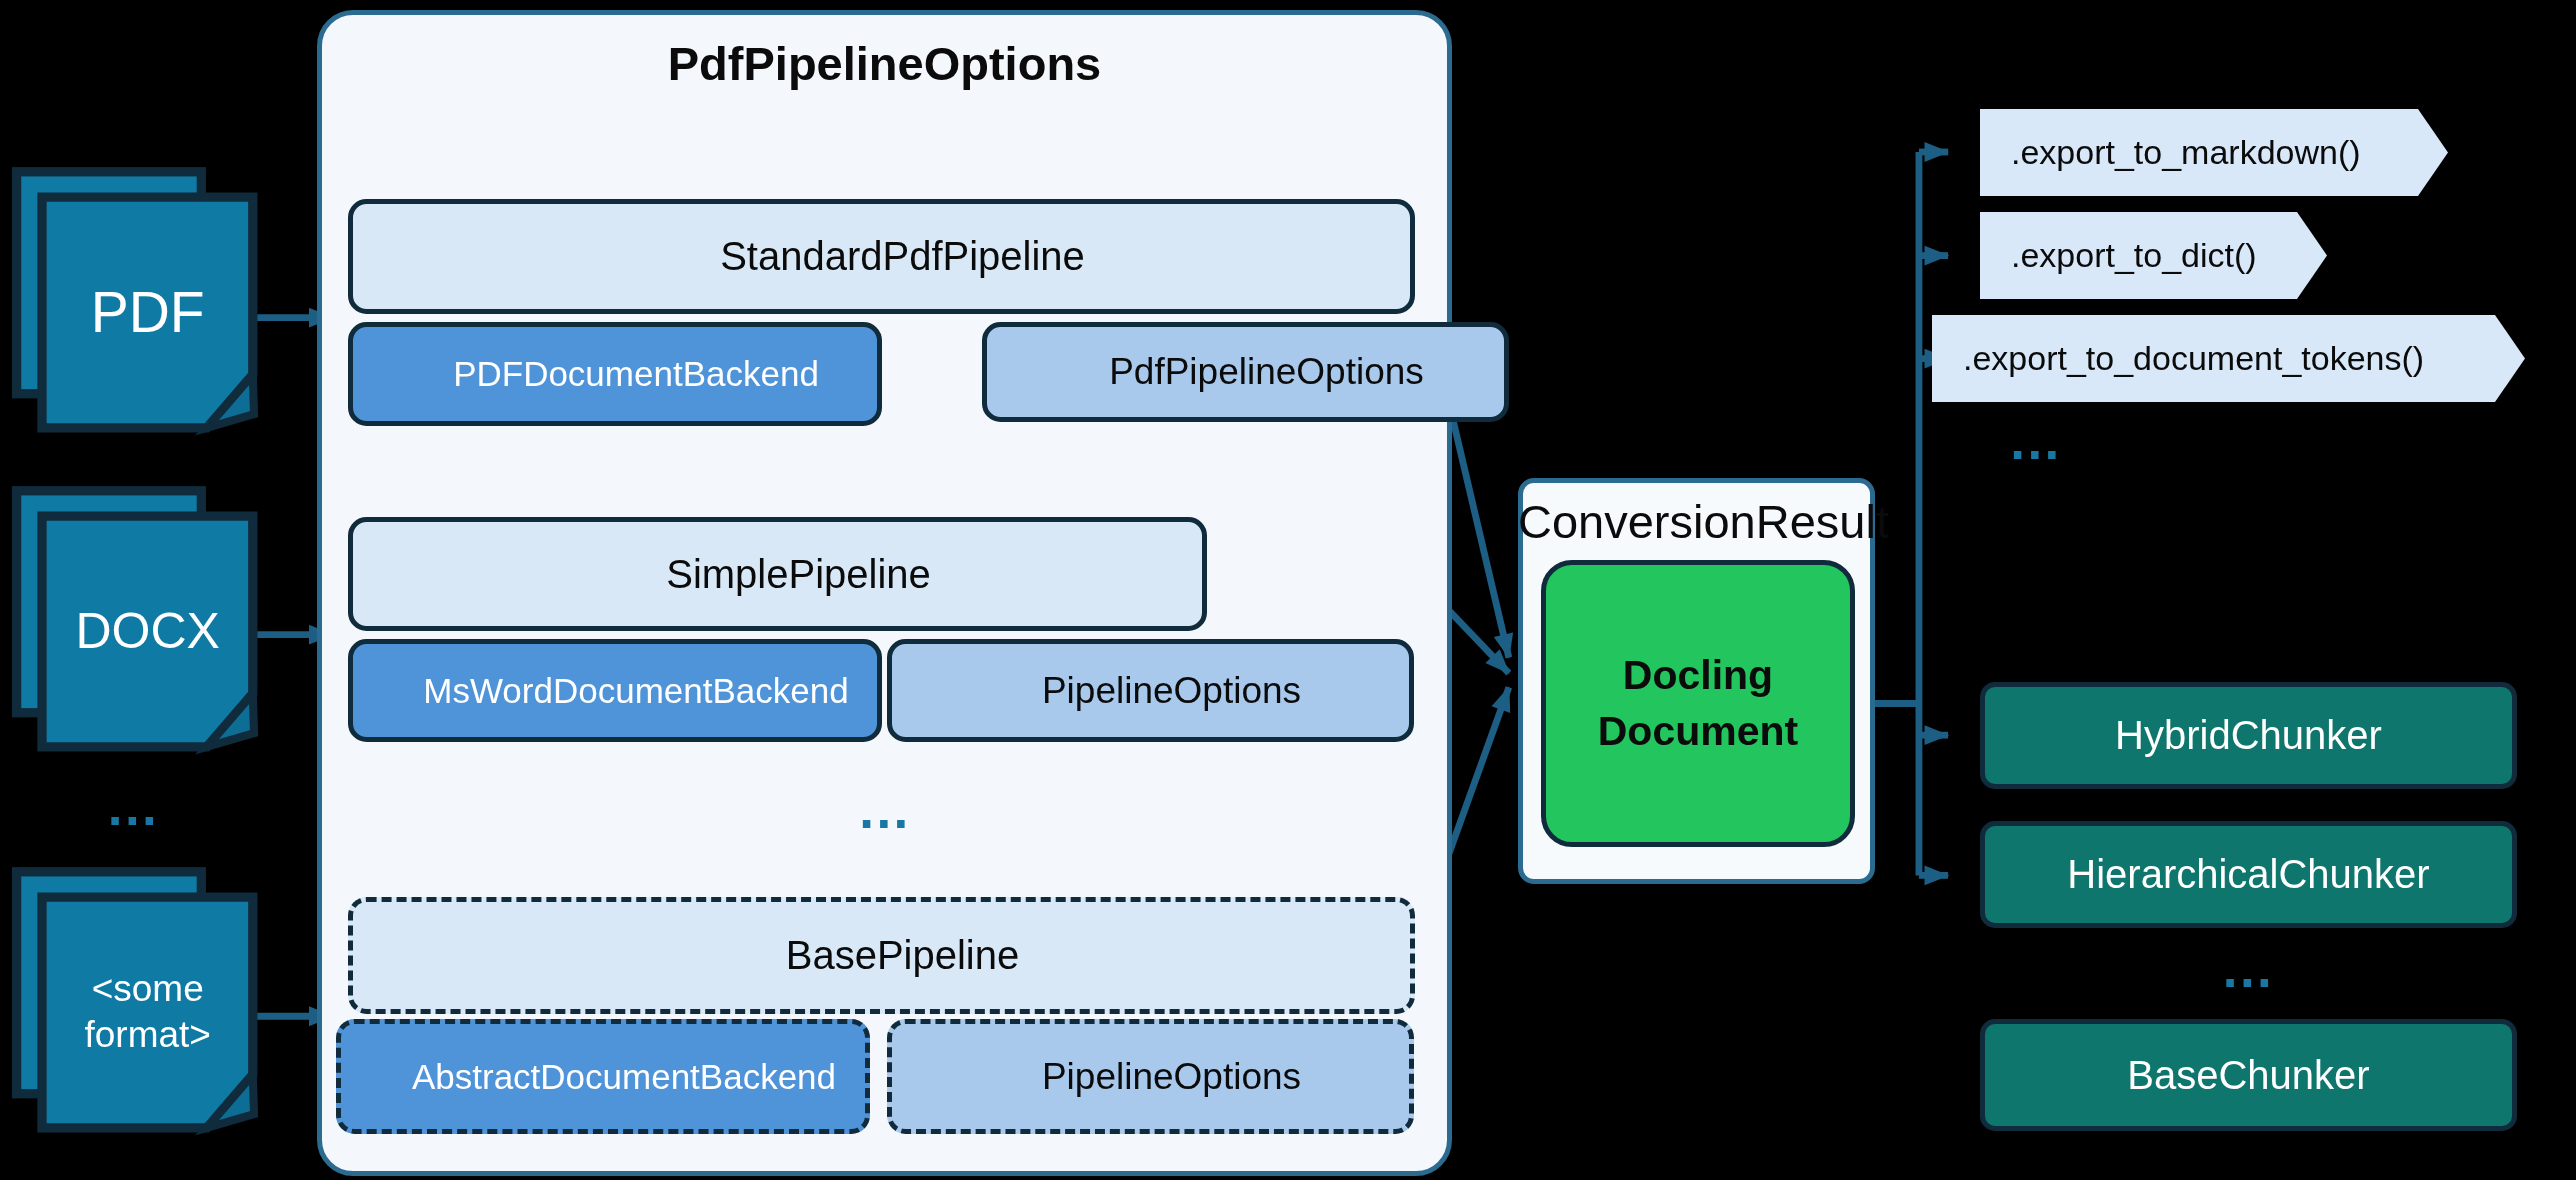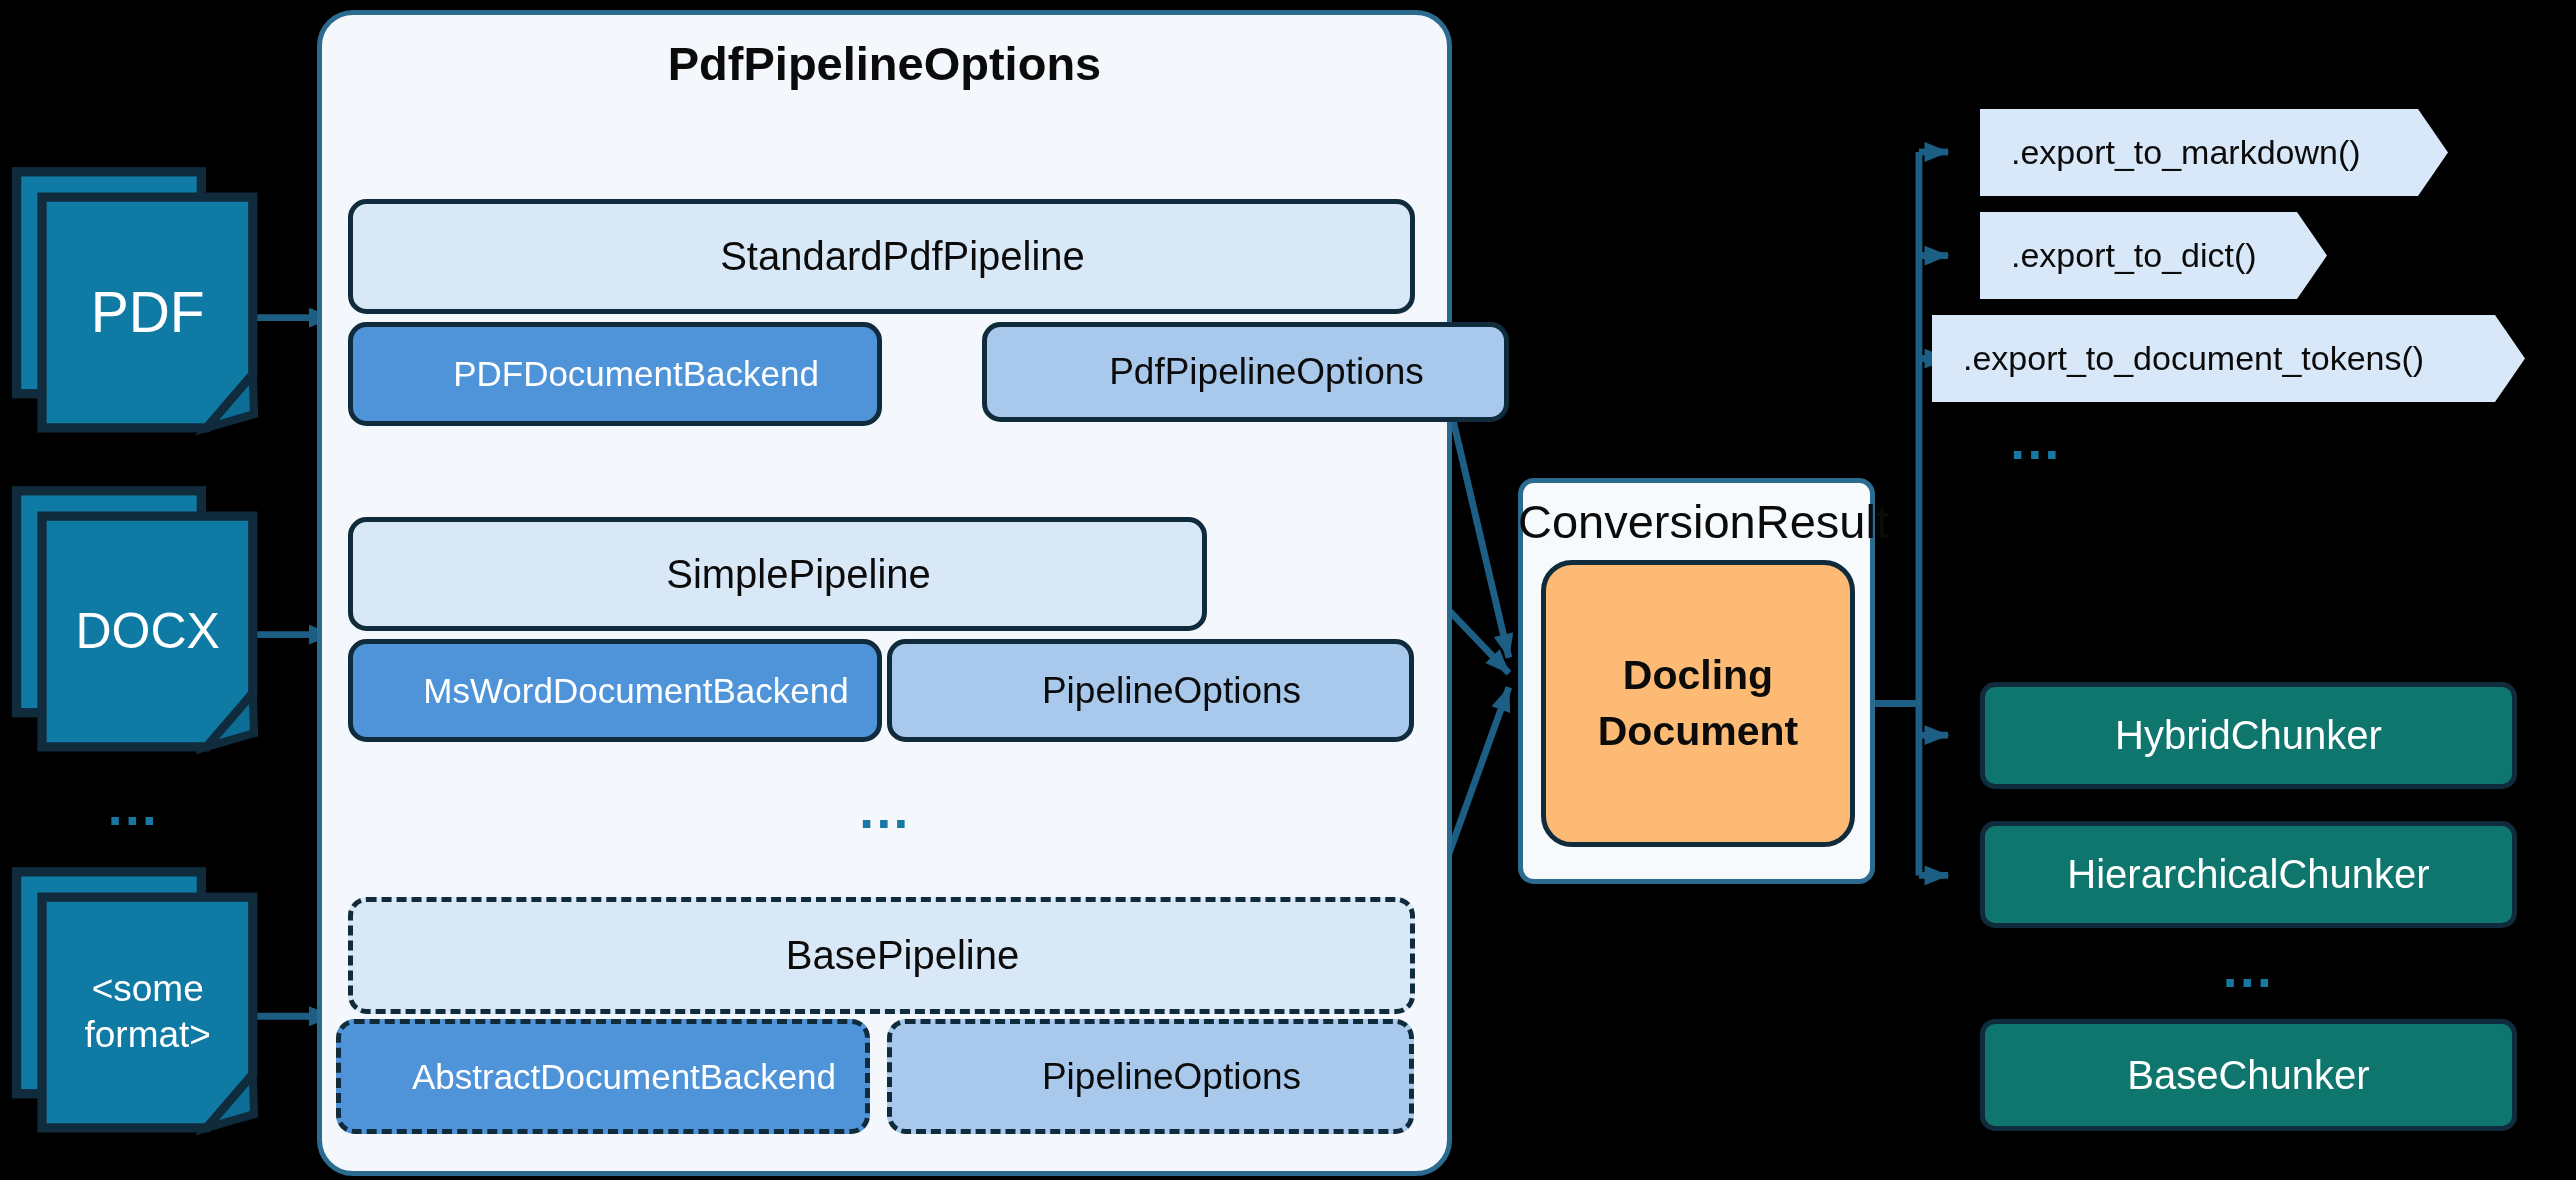--- a/index.html
+++ b/index.html
@@ -48,21 +48,21 @@
   .cr-panel{
     position:absolute;left:1518px;top:478px;width:357px;height:406px;
     background:#f7fafd;border:5.6px solid #2b6b8f;border-radius:16px;
   }
   .cr-label{
     position:absolute;left:1518px;top:494px;width:357px;text-align:center;
     font-size:47px;color:#0b0b0b;
   }
   .docling-box{
     position:absolute;left:1541px;top:560px;width:314px;height:287px;
-    background:#fdba74;border:5.6px solid #102b3c;border-radius:31px;
+    background:#22c55e;border:5.6px solid #102b3c;border-radius:31px;
     display:flex;align-items:center;justify-content:center;text-align:center;
   }
   .docling-box .txt{width:248px;font-size:41px;font-weight:bold;color:#0b0b0b;line-height:1.35;}
 
   
   .tag{
     position:absolute;height:87px;background:#d9e8f8;
     display:flex;align-items:center;
     padding-left:31px;font-size:34px;color:#0b0b0b;white-space:nowrap;
     clip-path:polygon(0 0, calc(100% - 30px) 0, 100% 50%, calc(100% - 30px) 100%, 0 100%);

